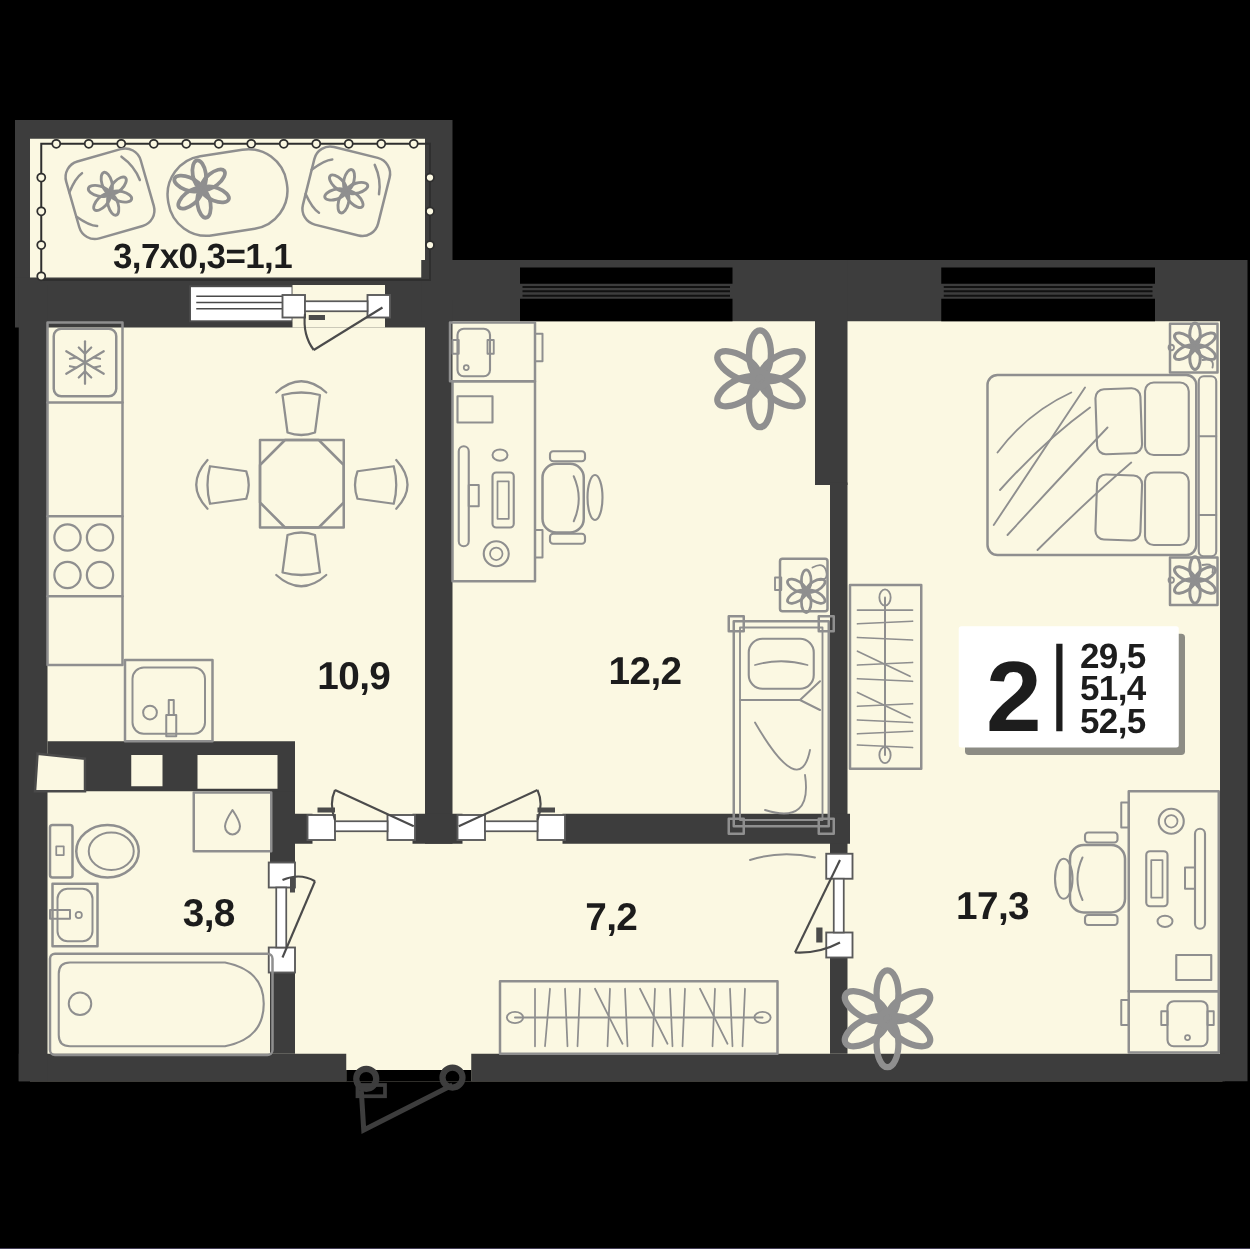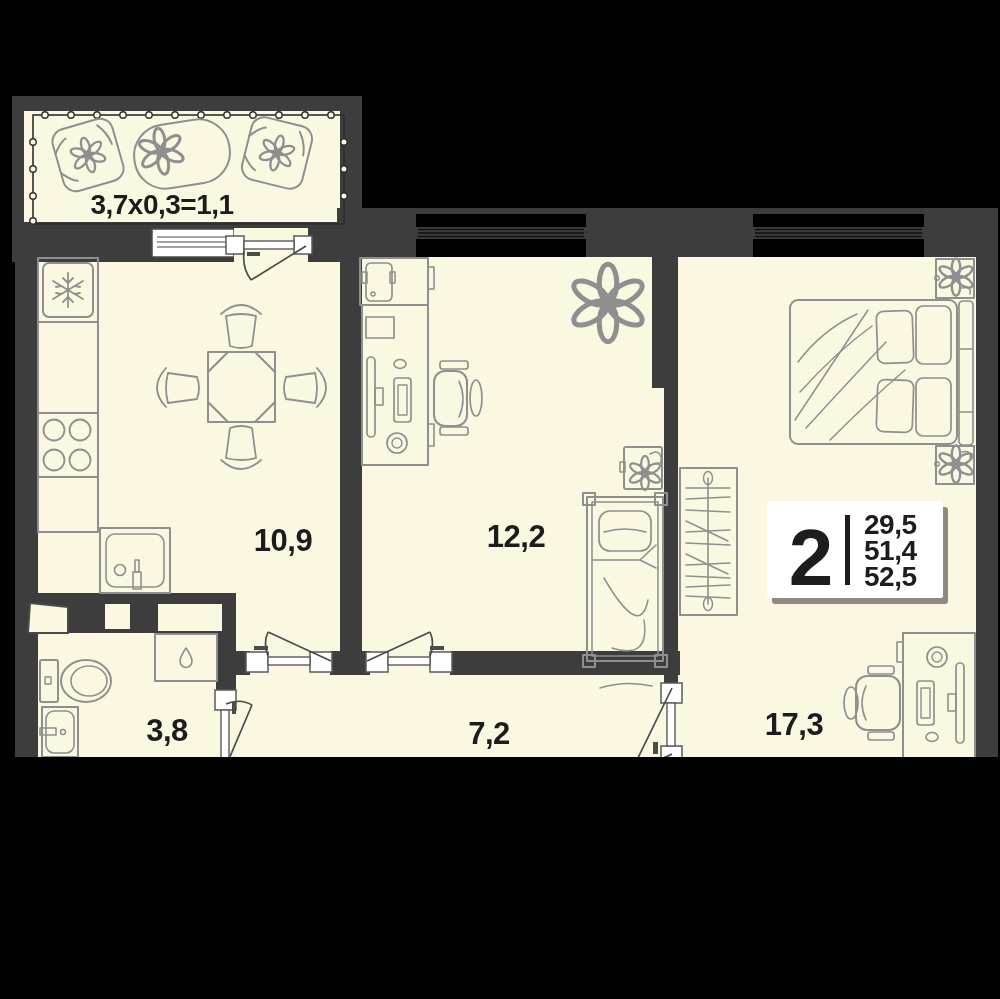--- a/index.html
+++ b/index.html
@@ -1,16 +1,16 @@
 <!DOCTYPE html>
 <html><head>
 <meta charset="utf-8">
 <style>
   html,body{margin:0;padding:0;background:#000;}
-  .stage{position:relative;width:1000px;height:757px;background:#c4b5fd;overflow:hidden;
+  .stage{position:relative;width:1000px;height:999px;background:#c4b5fd;overflow:hidden;
          font-family:"Liberation Sans", sans-serif;}
   svg{display:block}
   text{font-family:"Liberation Sans", sans-serif;font-weight:bold;}
   .room-label{font-size:31px;letter-spacing:-0.5px;}
   .balcony-label{font-size:28px;letter-spacing:-0.5px;}
   .badge-big{font-size:80px;letter-spacing:-2px;}
   .badge-num{font-size:28px;letter-spacing:-0.5px;}
   .furn{fill:none;stroke-width:2;stroke-linecap:round;stroke-linejoin:round;}
   .swing{fill:none;stroke:#4b4b4b;stroke-width:1.7;}
   .jamb{fill:#ffffff;stroke:#5a5a5a;stroke-width:1.5;}

